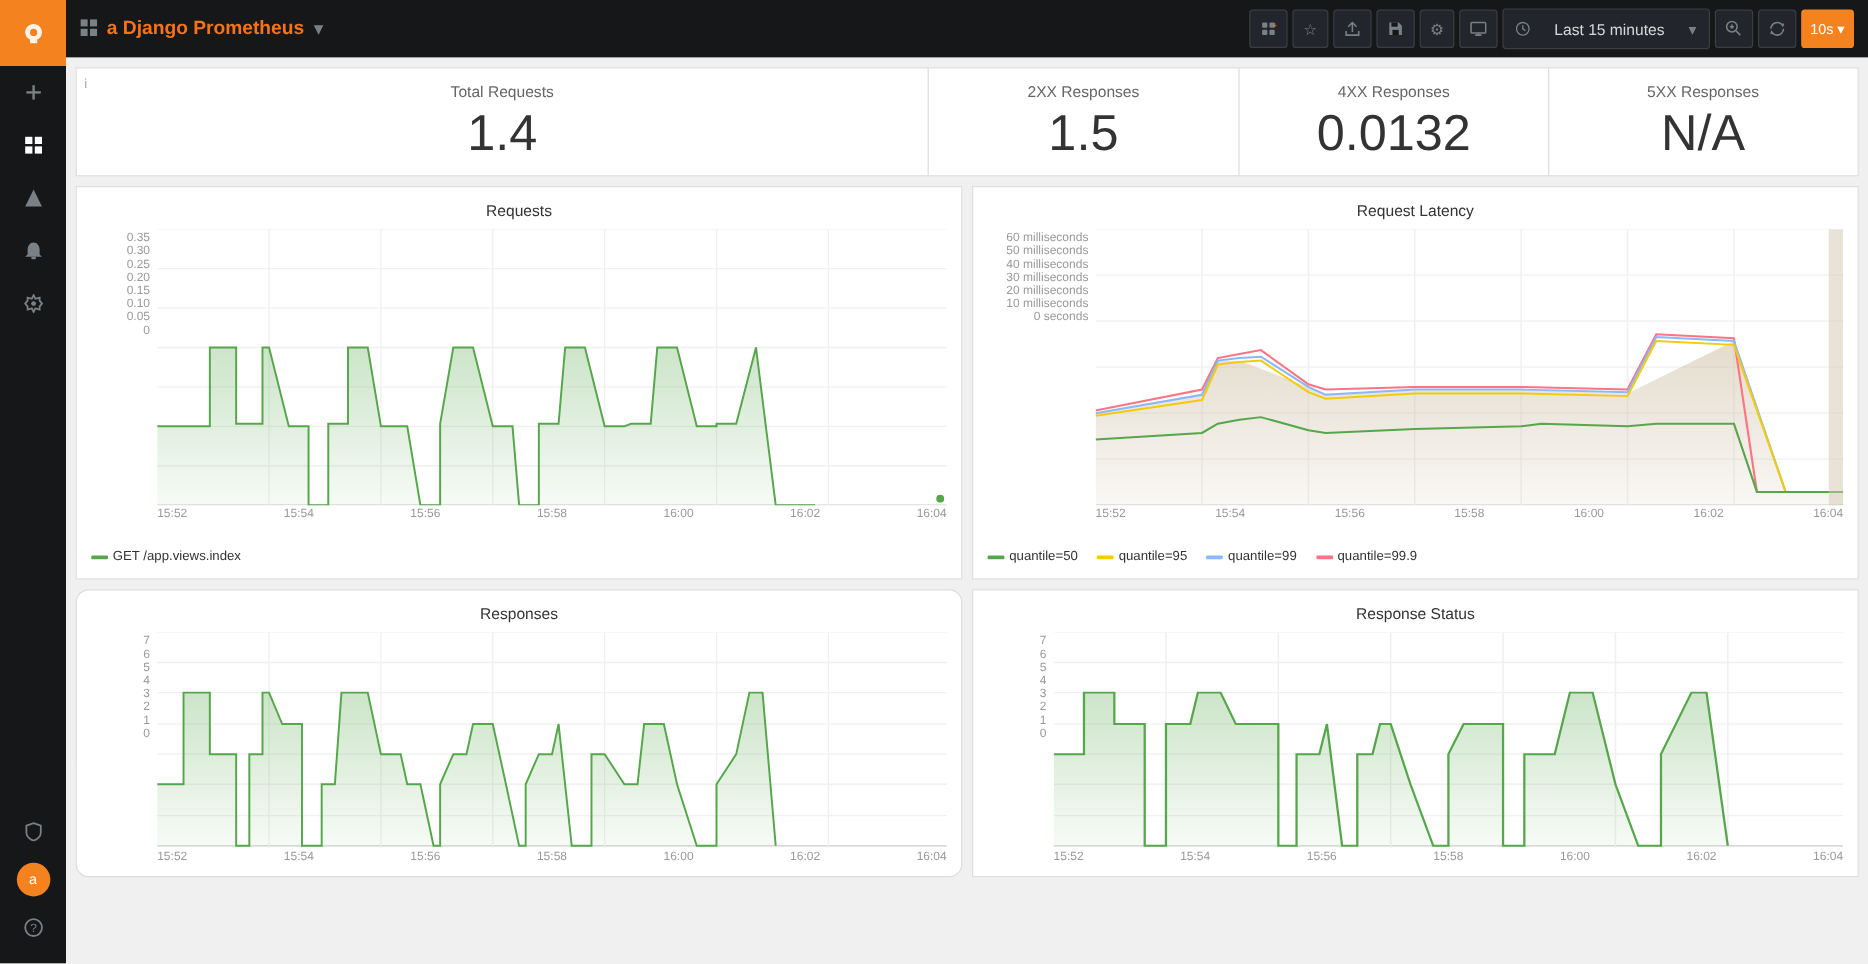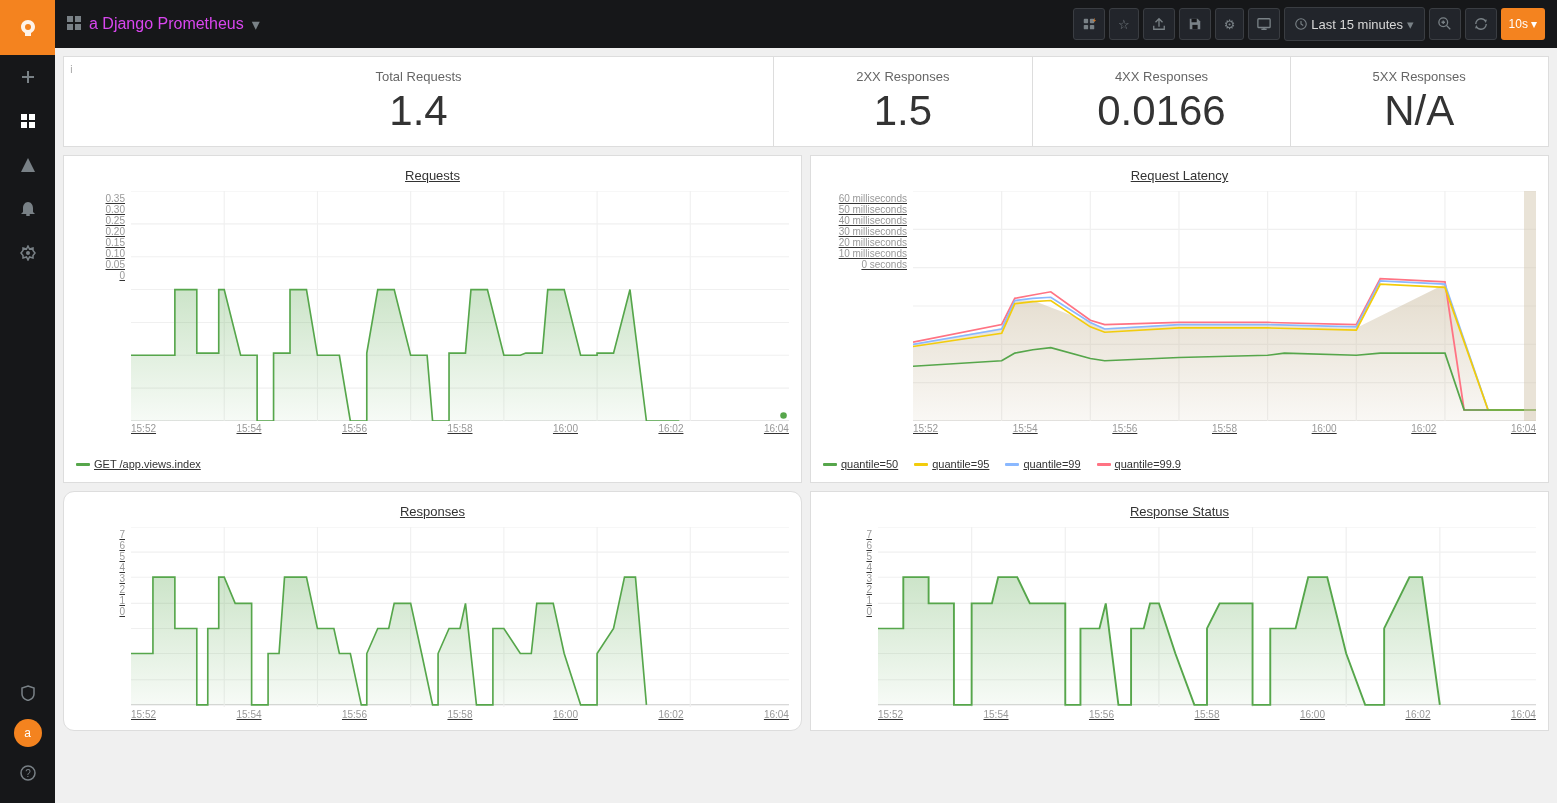--- a/index.html
+++ b/index.html
@@ -96,21 +96,21 @@
       background: #22252b;
       border: 1px solid #3a3d42;
       color: #d8d8d8;
       padding: 16px 10px;
       border-radius: 3px;
       cursor: pointer;
       font-size: 13px;
       height: 32px;
       display: flex;
       align-items: center;
-      gap: 4px;
+      gap: 20px;
     }
     .refresh-btn {
       background: #F4831F;
       border: none;
       color: white;
       padding: 4px 8px;
       border-radius: 3px;
       cursor: pointer;
       font-size: 12px;
       height: 32px;
@@ -195,21 +195,20 @@
       font-size: 11px;
       color: #aaa;
     }
 
     
     .chart-grid {
       display: grid;
       grid-template-columns: 1fr 1fr;
       gap: 8px;
       margin-bottom: 8px;
-      text-decoration: underline;
     }
     .chart-panel {
       background: white;
       border: 1px solid #ddd;
       padding: 12px;
       min-height: 300px;
     }
     .chart-title {
       text-align: center;
       font-size: 13px;
@@ -310,21 +309,21 @@
   <div class="top-header">
     <div class="dashboard-title-area">
       <span class="grid-icon">
         <svg width="14" height="14" viewBox="0 0 14 14" fill="#798186">
             <rect x="0" y="0" width="6" height="6"></rect>
             <rect x="8" y="0" width="6" height="6"></rect>
             <rect x="0" y="8" width="6" height="6"></rect>
             <rect x="8" y="8" width="6" height="6"></rect>
           </svg>
       </span>
-      <span style="color:#d946ef; font-size:16px;">a Django Prometheus</span>
+      <span style="color:#f97316; font-size:16px;font-weight:bold;">a Django Prometheus</span>
       <span style="color:#798186; cursor:pointer;">▾</span>
     </div>
     <div class="header-actions">
       <button class="header-btn" title="Add panel">
         <svg width="14" height="14" viewBox="0 0 16 16" fill="#798186">
             <rect x="2" y="2" width="5" height="5" rx="1"></rect>
             <rect x="9" y="2" width="5" height="5" rx="1"></rect>
             <rect x="2" y="9" width="5" height="5" rx="1"></rect>
             <rect x="9" y="9" width="5" height="5" rx="1"></rect>
             <text x="12" y="7" font-size="8" fill="#F4831F">+</text>
@@ -387,21 +386,21 @@
         <span class="info-icon">ℹ</span>
         <div class="stat-label">Total Requests</div>
         <div class="stat-value">1.4</div>
       </div>
       <div class="stat-panel">
         <div class="stat-label">2XX Responses</div>
         <div class="stat-value">1.5</div>
       </div>
       <div class="stat-panel">
         <div class="stat-label">4XX Responses</div>
-        <div class="stat-value">0.0166</div>
+        <div class="stat-value">0.0132</div>
       </div>
       <div class="stat-panel">
         <div class="stat-label">5XX Responses</div>
         <div class="stat-value">N/A</div>
       </div>
     </div>
 
     <div class="chart-grid">
 
       <div class="chart-panel">

